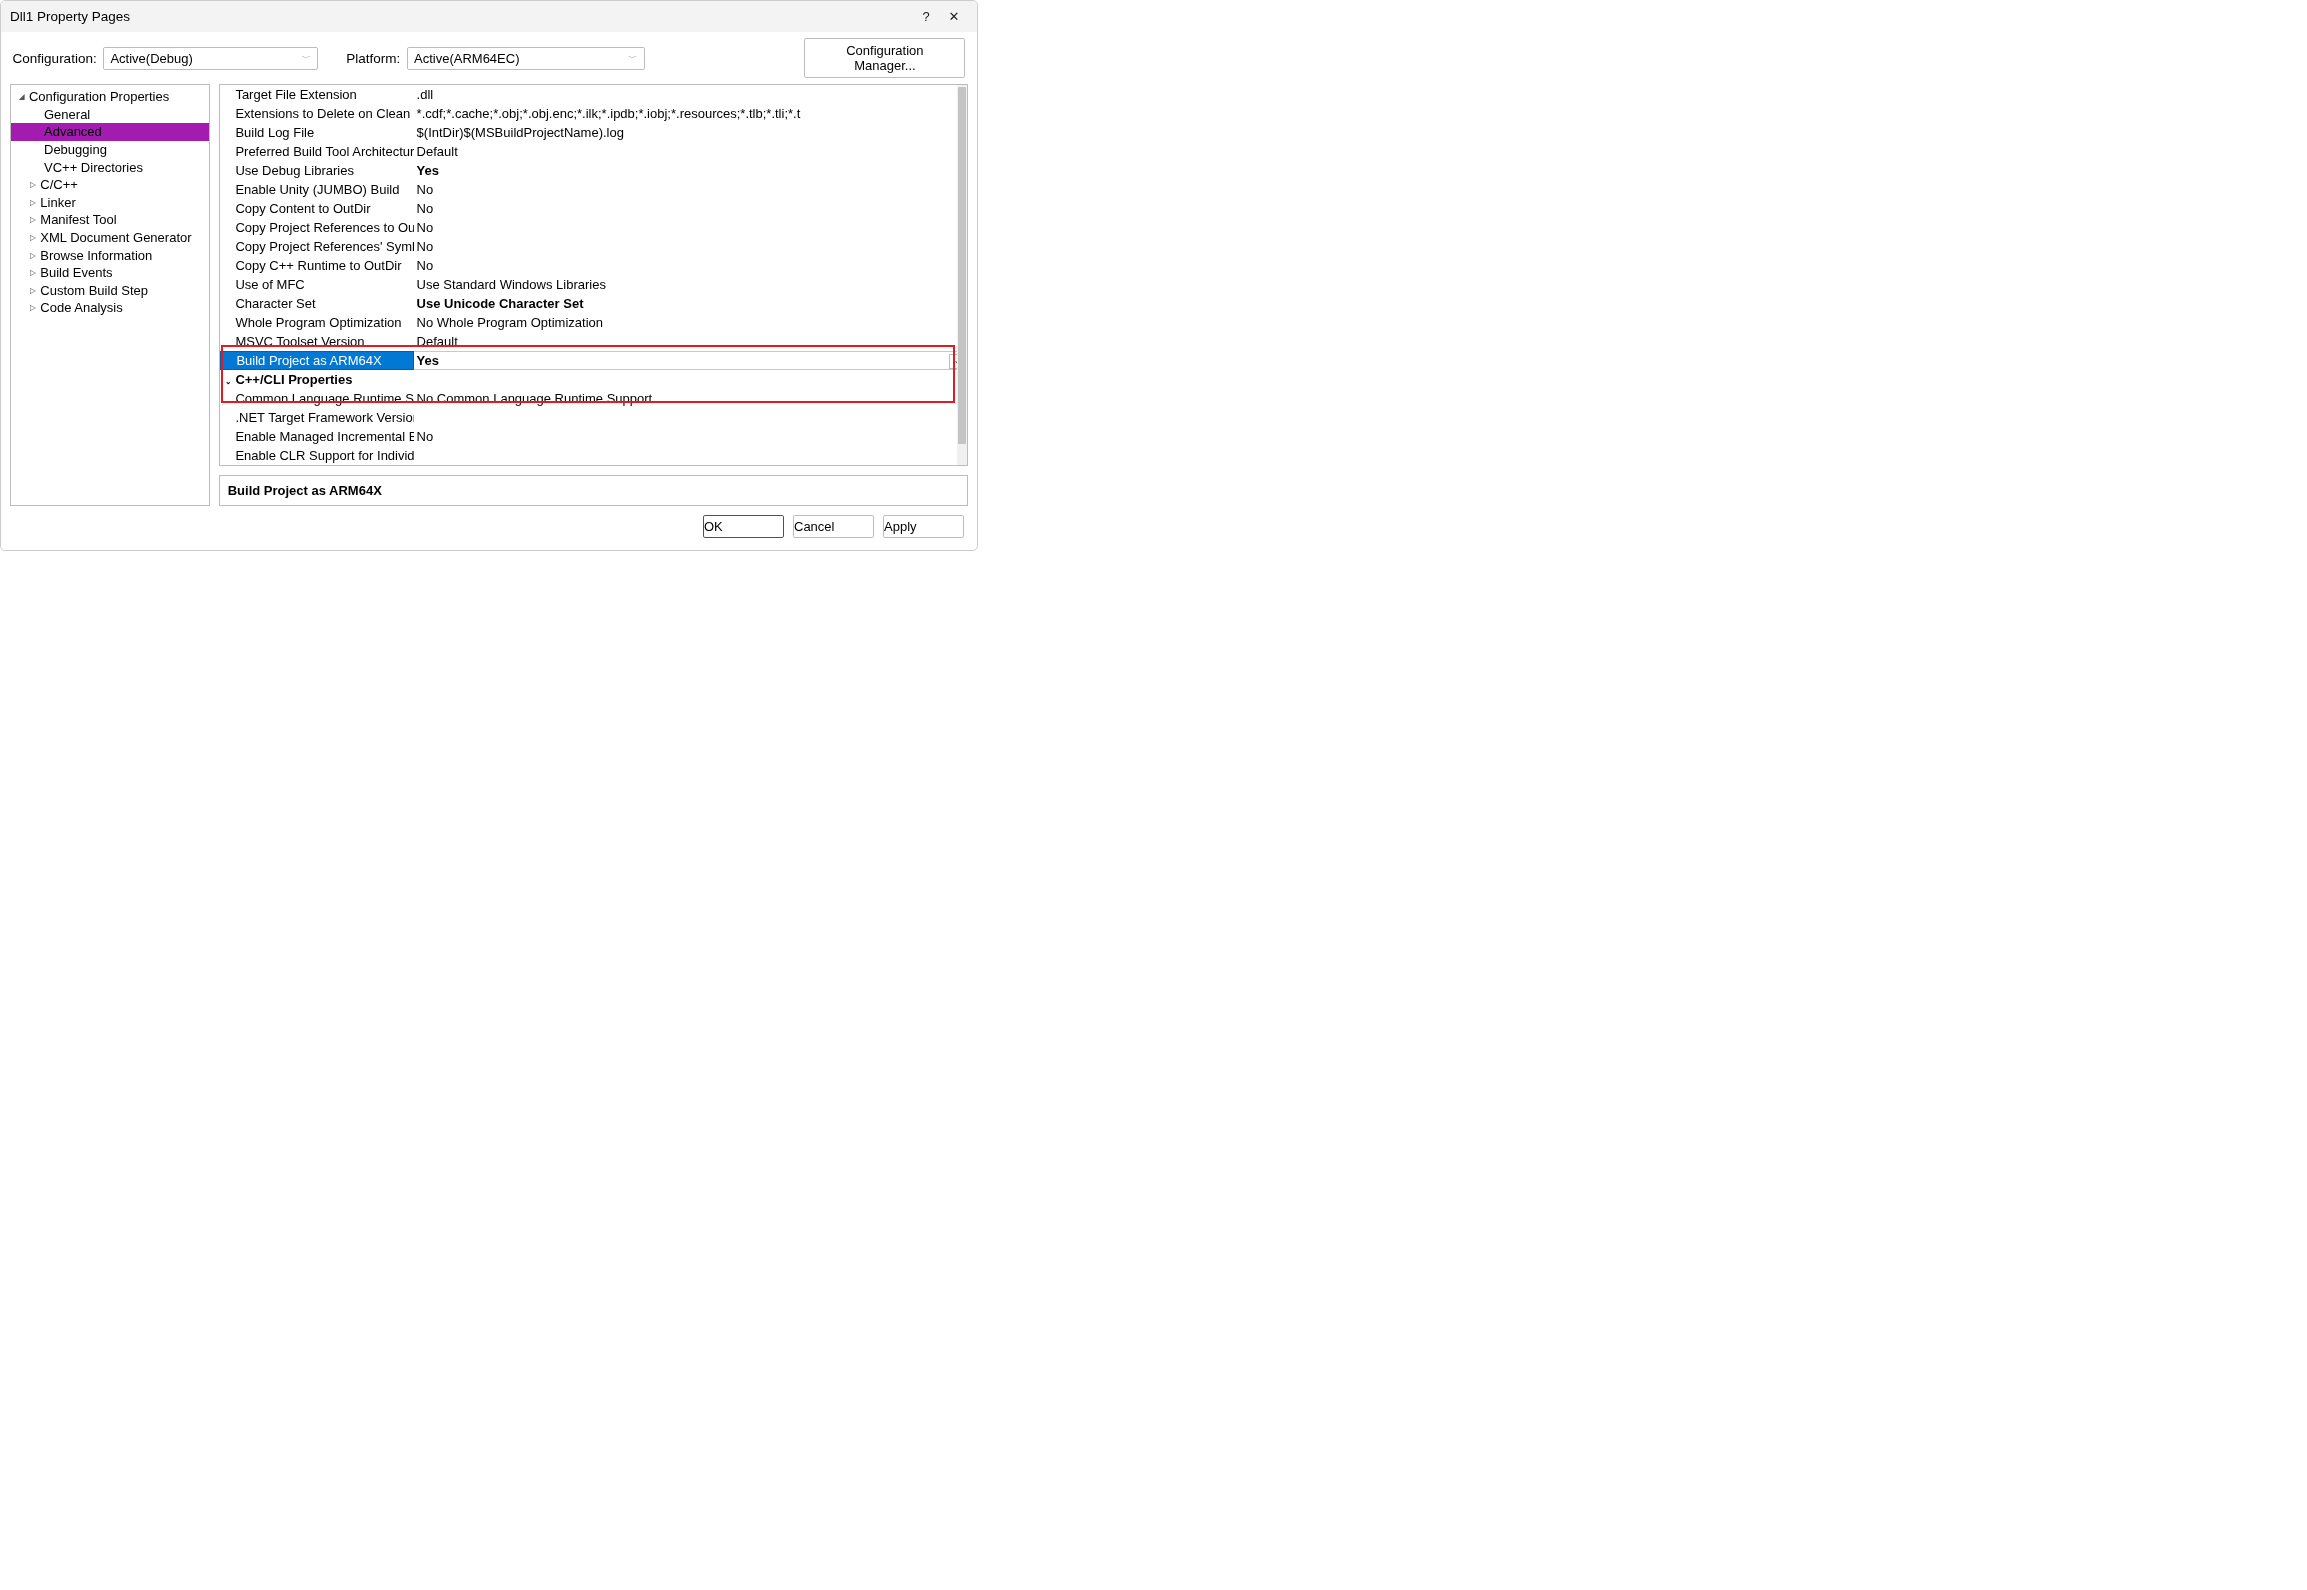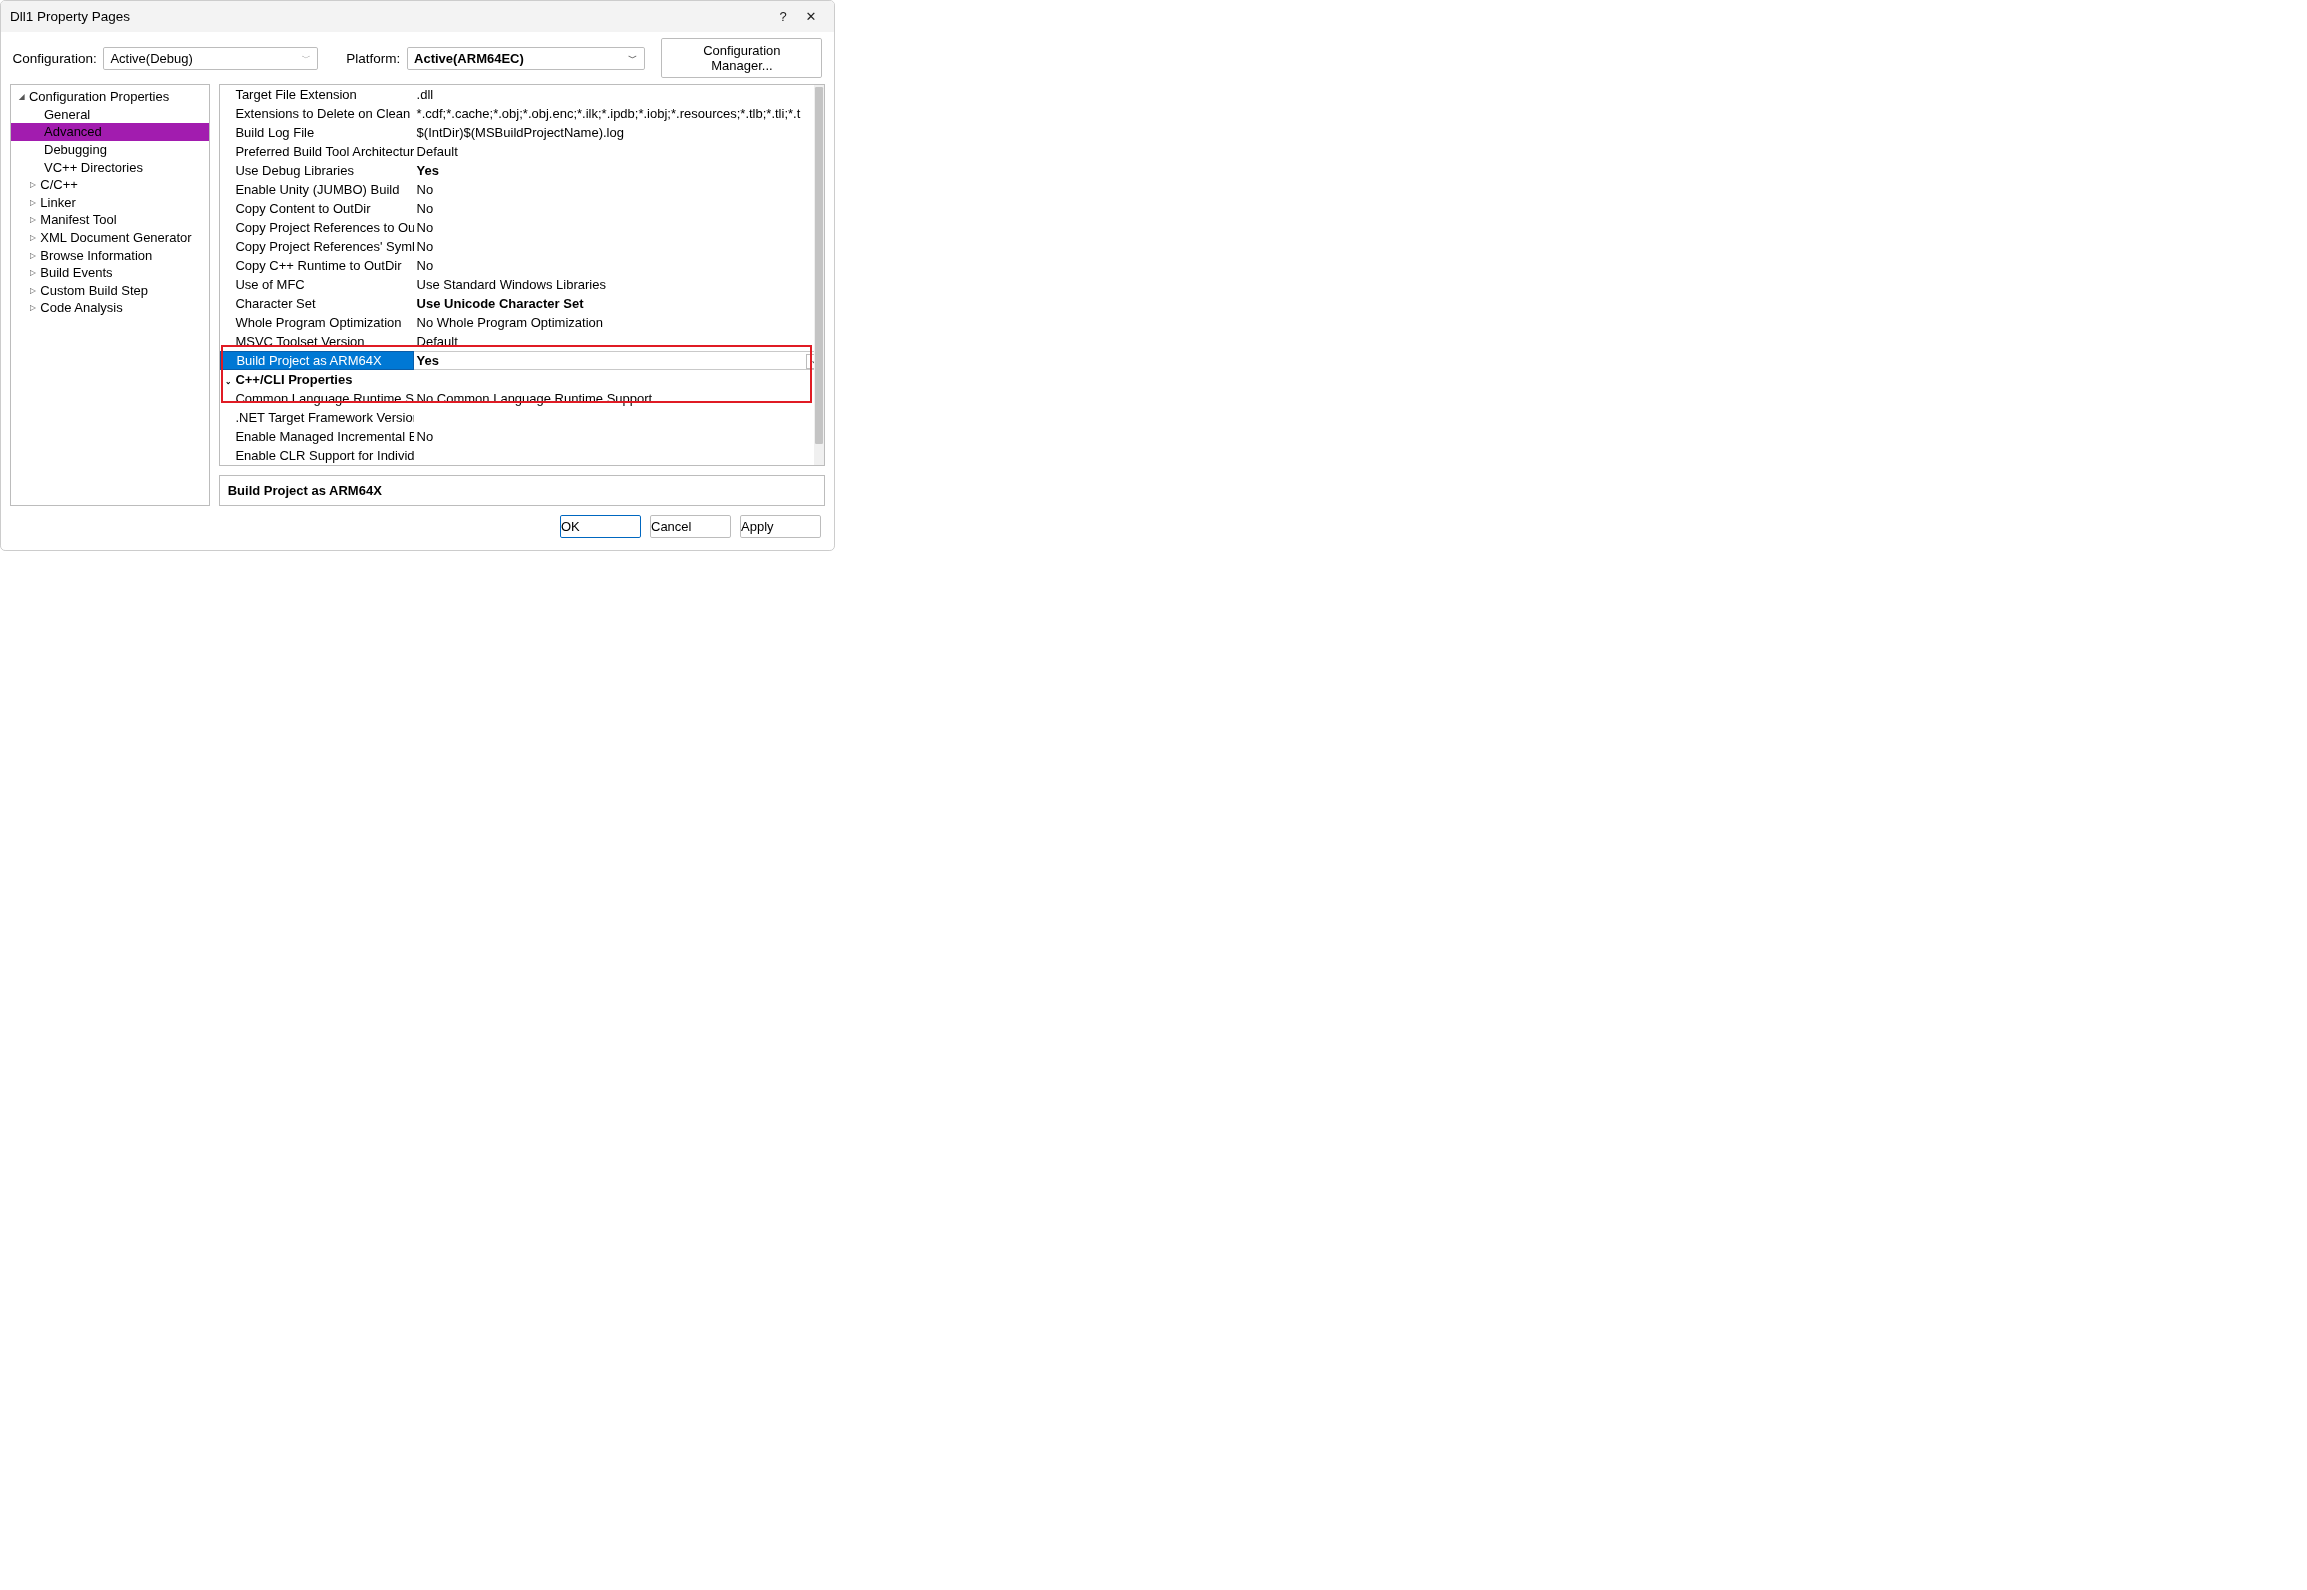--- a/index.html
+++ b/index.html
@@ -4,21 +4,21 @@
 <style>
   * { box-sizing: border-box; }
   html, body {
     margin: 0; padding: 0;
     font-family: "Segoe UI", Arial, sans-serif;
     font-size: 13px;
     background: #fff;
     color: #000;
   }
   .window {
-    width: 835px;
+    width: 978px;
     border: 0.6px solid #ccc;
     border-radius: 5.1px;
     overflow: hidden;
     background: #fff;
   }
   .titlebar {
     display: flex;
     align-items: center;
     padding: 5.1px 9px 5.1px 9px;
     background: #f3f3f3;
@@ -48,21 +48,21 @@
     border-radius: 1.9px;
     height: 23px;
     padding: 0 6.4px;
     background: #fff;
     cursor: pointer;
     gap: 38px;
   }
   .combo .val { flex: 1; }
   .combo .chev { color: #666; font-size: 9px; margin-left: 5.1px; }
   .config-combo { width: 215px; }
-  .platform-combo { width: 238px; font-weight: bold; }
+  .platform-combo { width: 238px; }
   .btn {
     border: 0.6px solid #bcbcbc;
     border-radius: 1.9px;
     background: #fff;
     padding: 3.9px 10.3px;
     font-size: 13px;
     cursor: pointer;
   }
   .cfgmgr { width: 161px; text-align: center; }
   .body {

